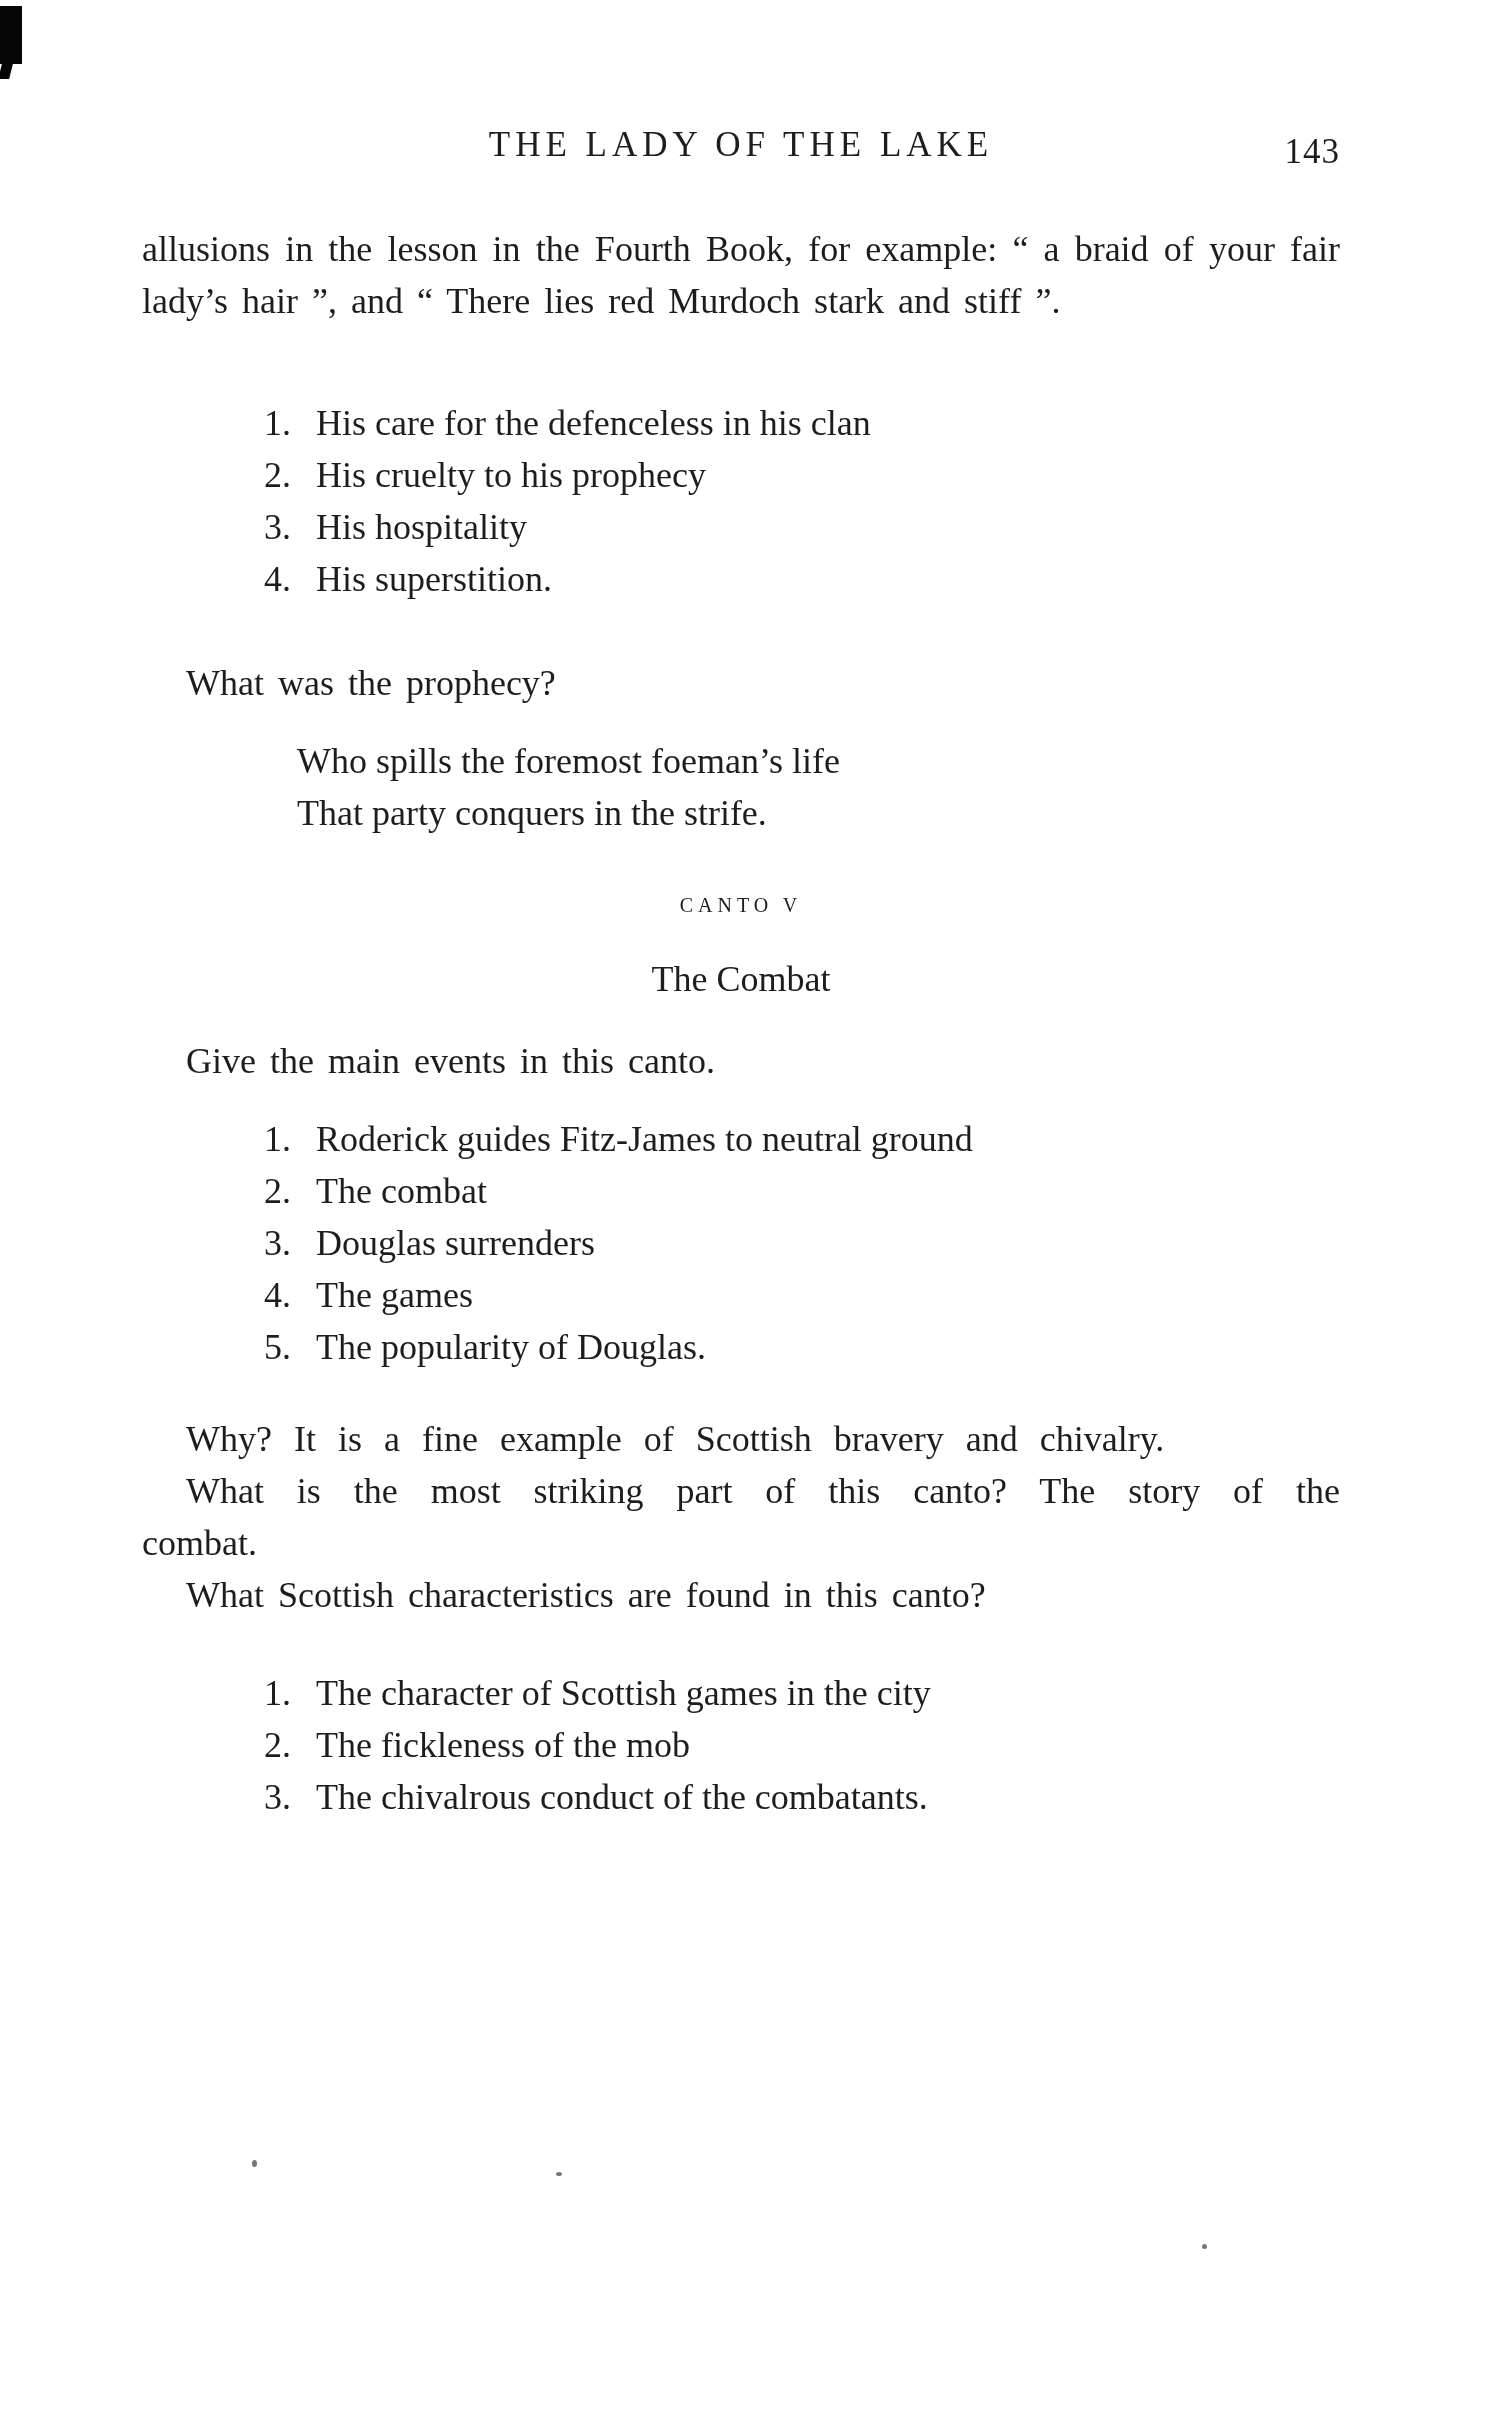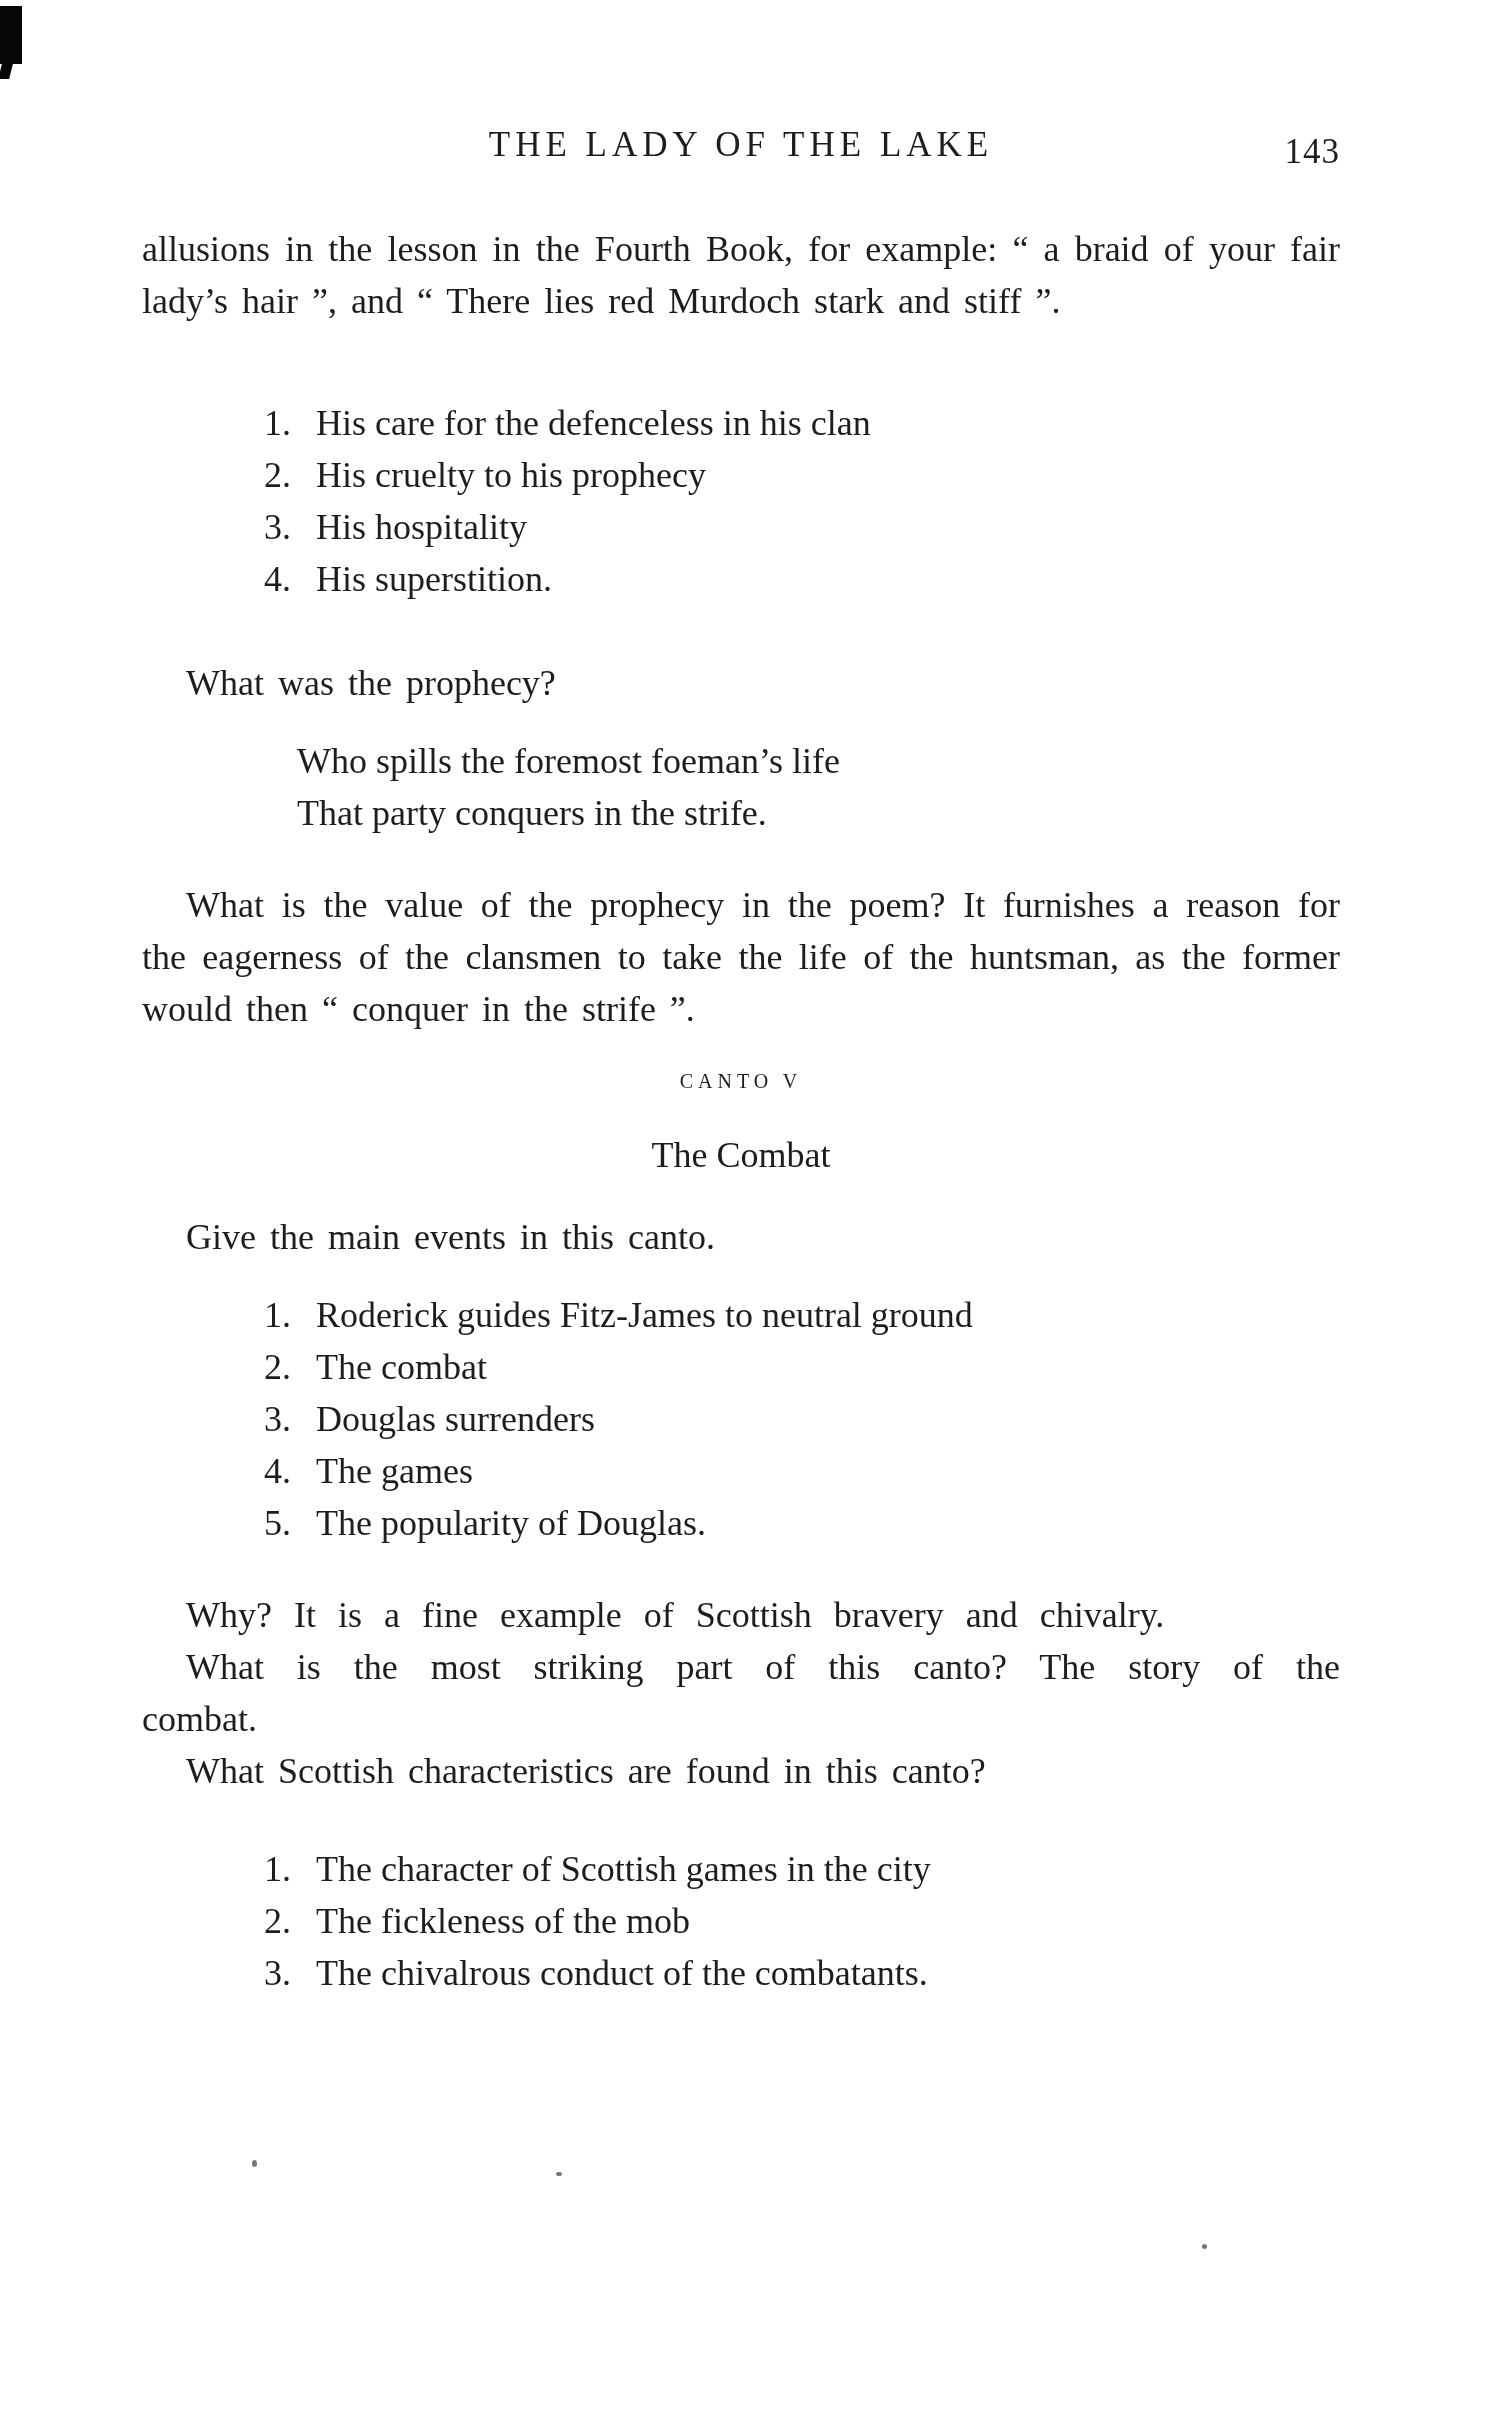--- a/index.html
+++ b/index.html
@@ -84,21 +84,20 @@
     </div>
   </div>
 
   <p class="question mb26">What was the prophecy?</p>
 
   <div class="verse mb40">
     <div>Who spills the foremost foeman’s life</div>
     <div>That party conquers in the strife.</div>
   </div>
 
-  <p class="para indent mb20">What is the value of the prophecy in the poem?  It furnishes a reason for the eagerness of the clansmen to take the life of the huntsman, as the former would then “ conquer in the strife ”.</p>
 
   <div class="canto-heading mb22">CANTO V</div>
 
   <div class="canto-title mb30">The Combat</div>
 
   <p class="question mb26">Give the main events in this canto.</p>
 
   <div class="num-list mb40">
     <div class="list-item">
       <span class="num">1.</span>

